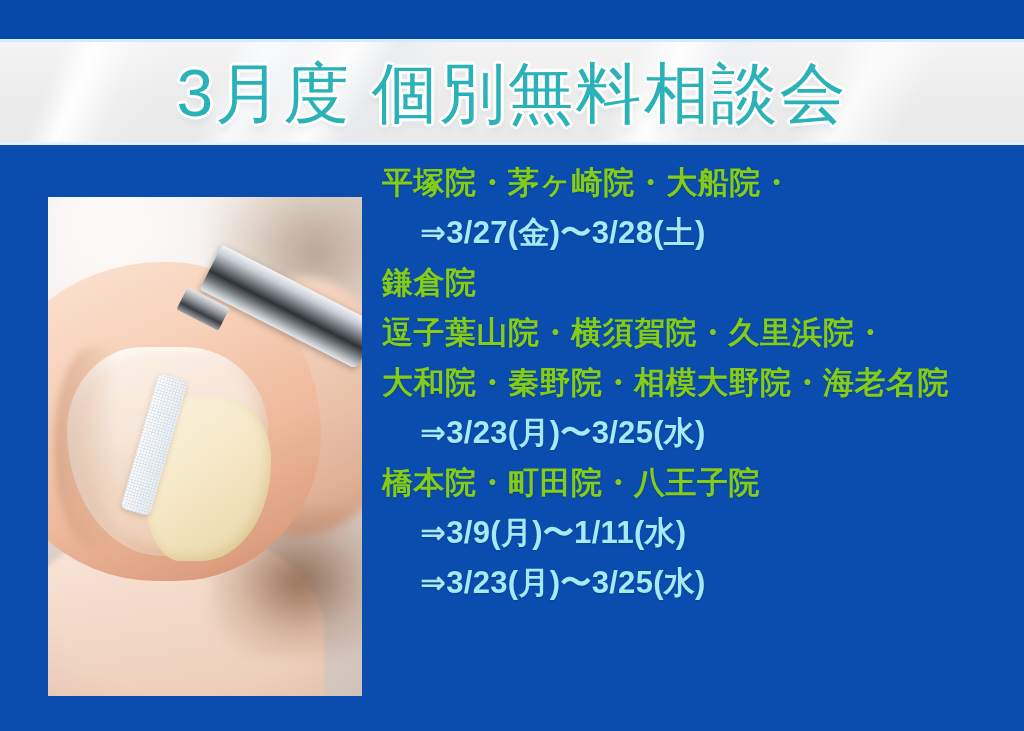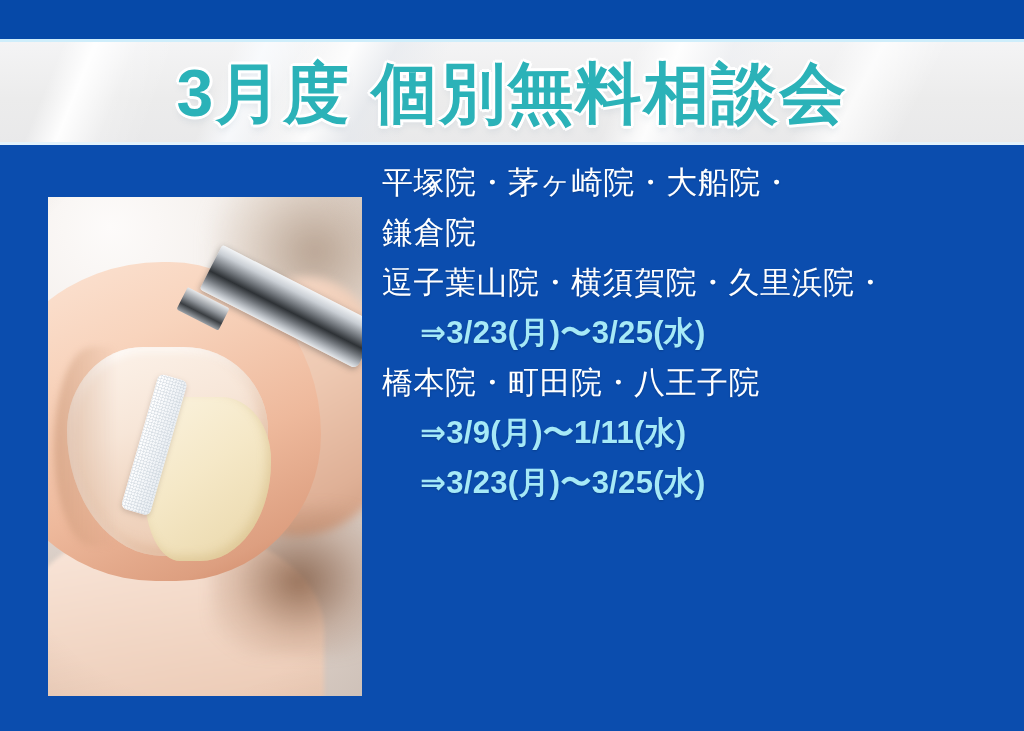--- a/index.html
+++ b/index.html
@@ -70,21 +70,21 @@
   }
   .banner-title {
     position: absolute;
     left: 0; top: 0;
     width: 1024px;
     height: 103px;
     display: flex;
     align-items: center;
     justify-content: center;
     font-size: 66px;
-    font-weight: bold;
+    font-weight: normal;
     letter-spacing: 2px;
     color: #2bb2b8;
     white-space: pre;
     text-shadow:
        2px  2px 0 rgba(255,255,255,0.95),
       -2px  2px 0 rgba(255,255,255,0.95),
        2px -2px 0 rgba(255,255,255,0.95),
       -2px -2px 0 rgba(255,255,255,0.95),
        0    3px 0 rgba(255,255,255,0.95),
        3px  0   0 rgba(255,255,255,0.95),
@@ -229,23 +229,23 @@
     left: 382px;
     top: 158px;
     width: 630px;
   }
   .line {
     height: 50px;
     line-height: 50px;
     white-space: nowrap;
   }
   .line.place {
-    color: #ffffff;
+    color: #84cc16;
     font-size: 31px;
-    font-weight: normal;
+    font-weight: bold;
     letter-spacing: 0.5px;
     text-shadow: 0 1px 2px rgba(0,0,0,0.18);
   }
   .line.date {
     color: #a6e9f7;
     font-size: 31px;
     font-weight: bold;
     padding-left: 38px;
     letter-spacing: 0.3px;
     text-shadow: 0 1px 2px rgba(0,0,0,0.18);
@@ -281,21 +281,23 @@
         <div class="ph-strip-tex"></div>
       </div>
       <div class="ph-tweezer"></div>
       <div class="ph-tweezer-tip"></div>
       <div class="ph-vignette"></div>
     </div>
   </div>
 
   <div class="text-col">
     <div class="line place">平塚院・茅ヶ崎院・大船院・</div>
+    <div class="line date">⇒3/27(金)〜3/28(土)</div>
     <div class="line place">鎌倉院</div>
     <div class="line place">逗子葉山院・横須賀院・久里浜院・</div>
+    <div class="line place">大和院・秦野院・相模大野院・海老名院</div>
     <div class="line date">⇒3/23(月)〜3/25(水)</div>
     <div class="line place">橋本院・町田院・八王子院</div>
     <div class="line date">⇒3/9(月)〜1/11(水)</div>
     <div class="line date">⇒3/23(月)〜3/25(水)</div>
   </div>
 
 </div>
 
 </body></html>

